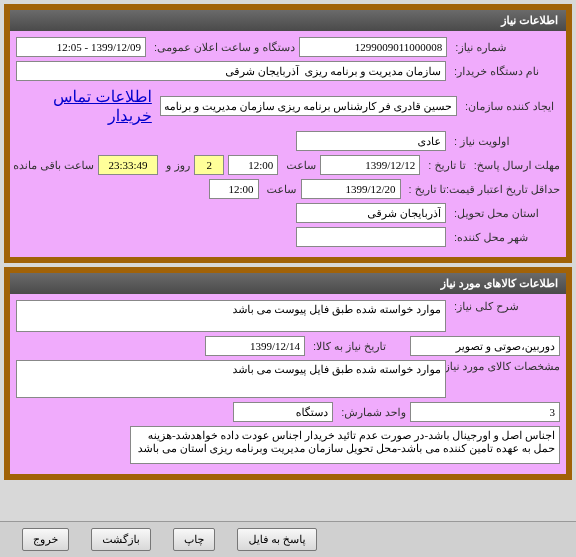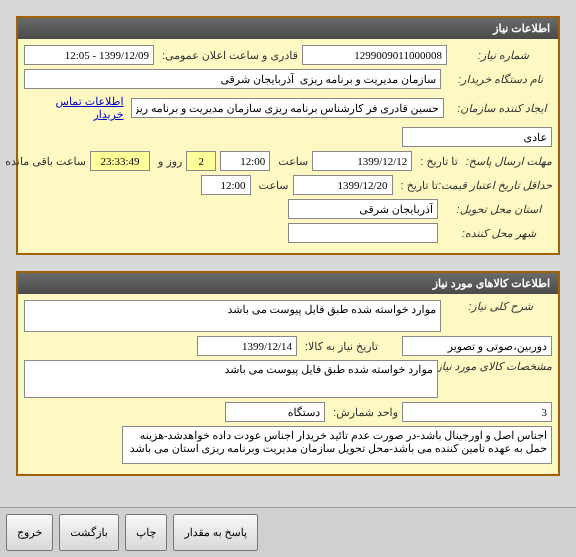--- a/index.html
+++ b/index.html
@@ -6,23 +6,23 @@
 body {
   font-family: Tahoma, Arial, sans-serif;
   font-size: 11px;
   background: #d8d8d8;
   width: 576px;
   height: 557px;
   overflow: hidden;
   direction: rtl;
 }
 .panel {
-  border: 2px solid #a16207;
-  margin: 16px;
-  background: #fef9c3;
+  border: 6px solid #a16207;
+  margin: 4px;
+  background: #f0abfc;
 }
 .panel-header {
   background: linear-gradient(to bottom, #6a6a6a, #4a4a4a);
   color: #fff;
   padding: 4px 8px;
   font-size: 11px;
   font-weight: bold;
 }
 .panel-body {
   padding: 6px;
@@ -34,22 +34,21 @@
   gap: 4px;
 }
 .label {
   color: #333;
   font-size: 11px;
   white-space: nowrap;
   padding-left: 4px;
 }
 .label-w {
   width: 110px;
-  text-align: center;
-  font-style: italic;
+  text-align: left;
 }
 input[type="text"], .text-input {
   border: 1px solid #888;
   background: #fff;
   padding: 2px 4px;
   font-family: Tahoma;
   font-size: 11px;
   height: 20px;
   direction: rtl;
 }
@@ -62,74 +61,76 @@
   direction: rtl;
   resize: none;
 }
 .highlight {
   background: #ffff99 !important;
 }
 .link-btn {
   color: #0000cc;
   text-decoration: underline;
   cursor: pointer;
-  font-size: 11px;
+  font-size: 16px;
   padding: 2px 4px;
 }
 .bottom-bar {
   display: flex;
   justify-content: flex-start;
   gap: 6px;
   padding: 6px;
   background: #d0d0d0;
   border-top: 1px solid #999;
   position: absolute;
   bottom: 0;
   width: 100%;
   direction: ltr;
 }
 .btn {
   border: 1px solid #777;
   background: linear-gradient(to bottom, #f8f8f8, #d8d8d8);
-  padding: 11px 10px;
+  padding: 4px 10px;
   font-family: Tahoma;
   font-size: 11px;
   cursor: pointer;
   border-radius: 2px;
+  margin-left: 16px;
 }
 .content { position: relative; z-index: 1; }
 </style>
 </head>
 <body>
 
 <div class="content">
 
 <div class="panel">
   <div class="panel-header">اطلاعات نیاز</div>
   <div class="panel-body">
 
     <div class="row">
       <span class="label label-w">شماره نیاز:</span>
       <input type="text" class="text-input" style="width: 150px;" value="1299009011000008">
-      <span class="label">قادری و ساعت اعلان عمومی:</span>
+      <span class="label">دستگاه و ساعت اعلان عمومی:</span>
       <input type="text" class="text-input" style="width: 130px;" value="1399/12/09 - 12:05">
     </div>
 
     <div class="row">
       <span class="label label-w">نام دستگاه خریدار:</span>
       <input type="text" class="text-input" style="width: 430px;" value="سازمان مدیریت و برنامه ریزی  آذربایجان شرقی">
     </div>
 
     <div class="row">
       <span class="label label-w">ایجاد کننده سازمان:</span>
       <input type="text" class="text-input" style="width: 330px;" value="حسین قادری فر کارشناس برنامه ریزی سازمان مدیریت و برنامه ریزی  آذربایجان ش">
       <span class="link-btn">اطلاعات تماس خریدار</span>
     </div>
 
     <div class="row">
+      <span class="label label-w">اولویت نیاز :</span>
       <input type="text" class="text-input" style="width: 150px;" value="عادی">
     </div>
 
     <div class="row">
       <span class="label label-w">مهلت ارسال پاسخ:</span>
       <span class="label">تا تاریخ :</span>
       <input type="text" class="text-input" style="width: 100px;" value="1399/12/12">
       <span class="label">ساعت</span>
       <input type="text" class="text-input" style="width: 50px;" value="12:00">
       <input type="text" class="text-input highlight" style="width: 30px; text-align: center;" value="2">
@@ -191,14 +192,14 @@
 
   </div>
 </div>
 
 </div>
 
 <div class="bottom-bar">
   <button class="btn">خروج</button>
   <button class="btn">بازگشت</button>
   <button class="btn">چاپ</button>
-  <button class="btn">پاسخ به مقدار</button>
+  <button class="btn">پاسخ به فایل</button>
 </div>
 
 </body></html>

